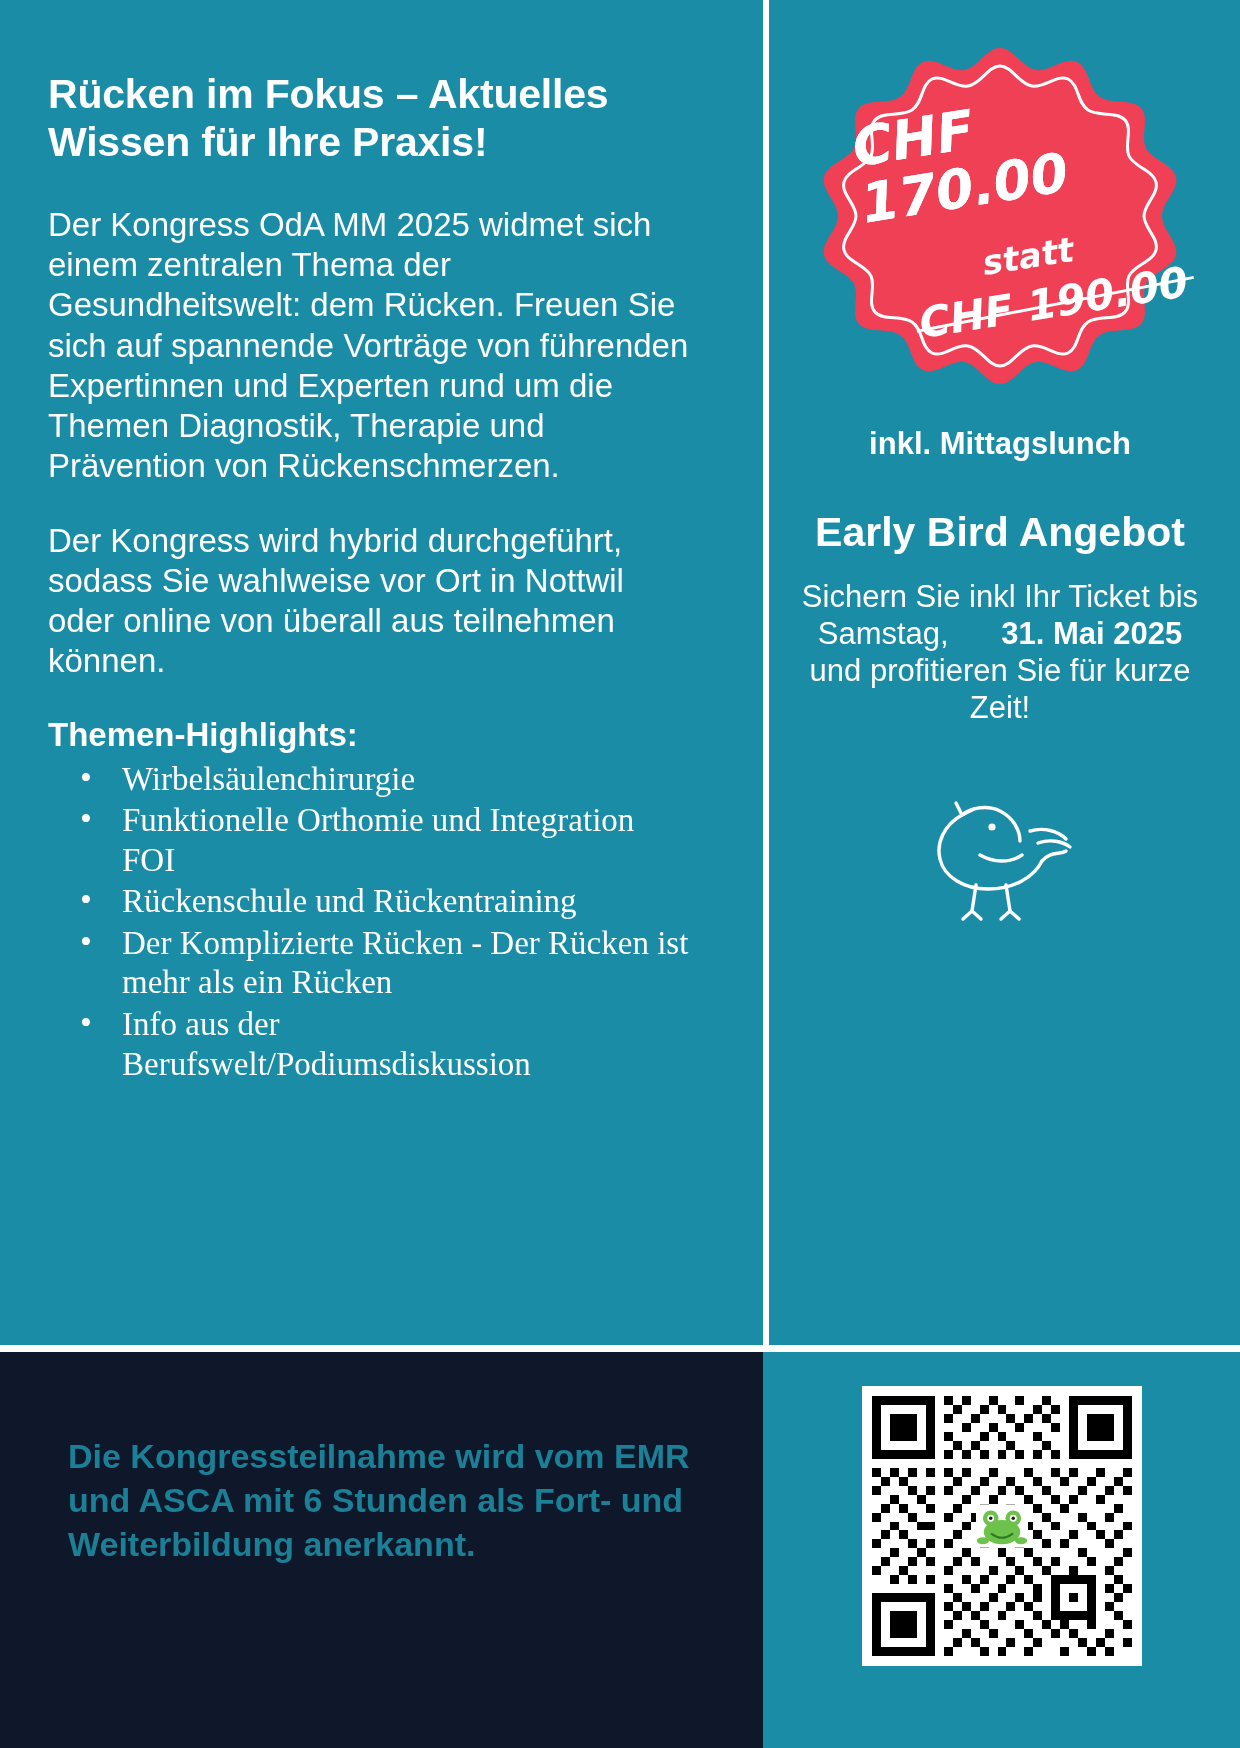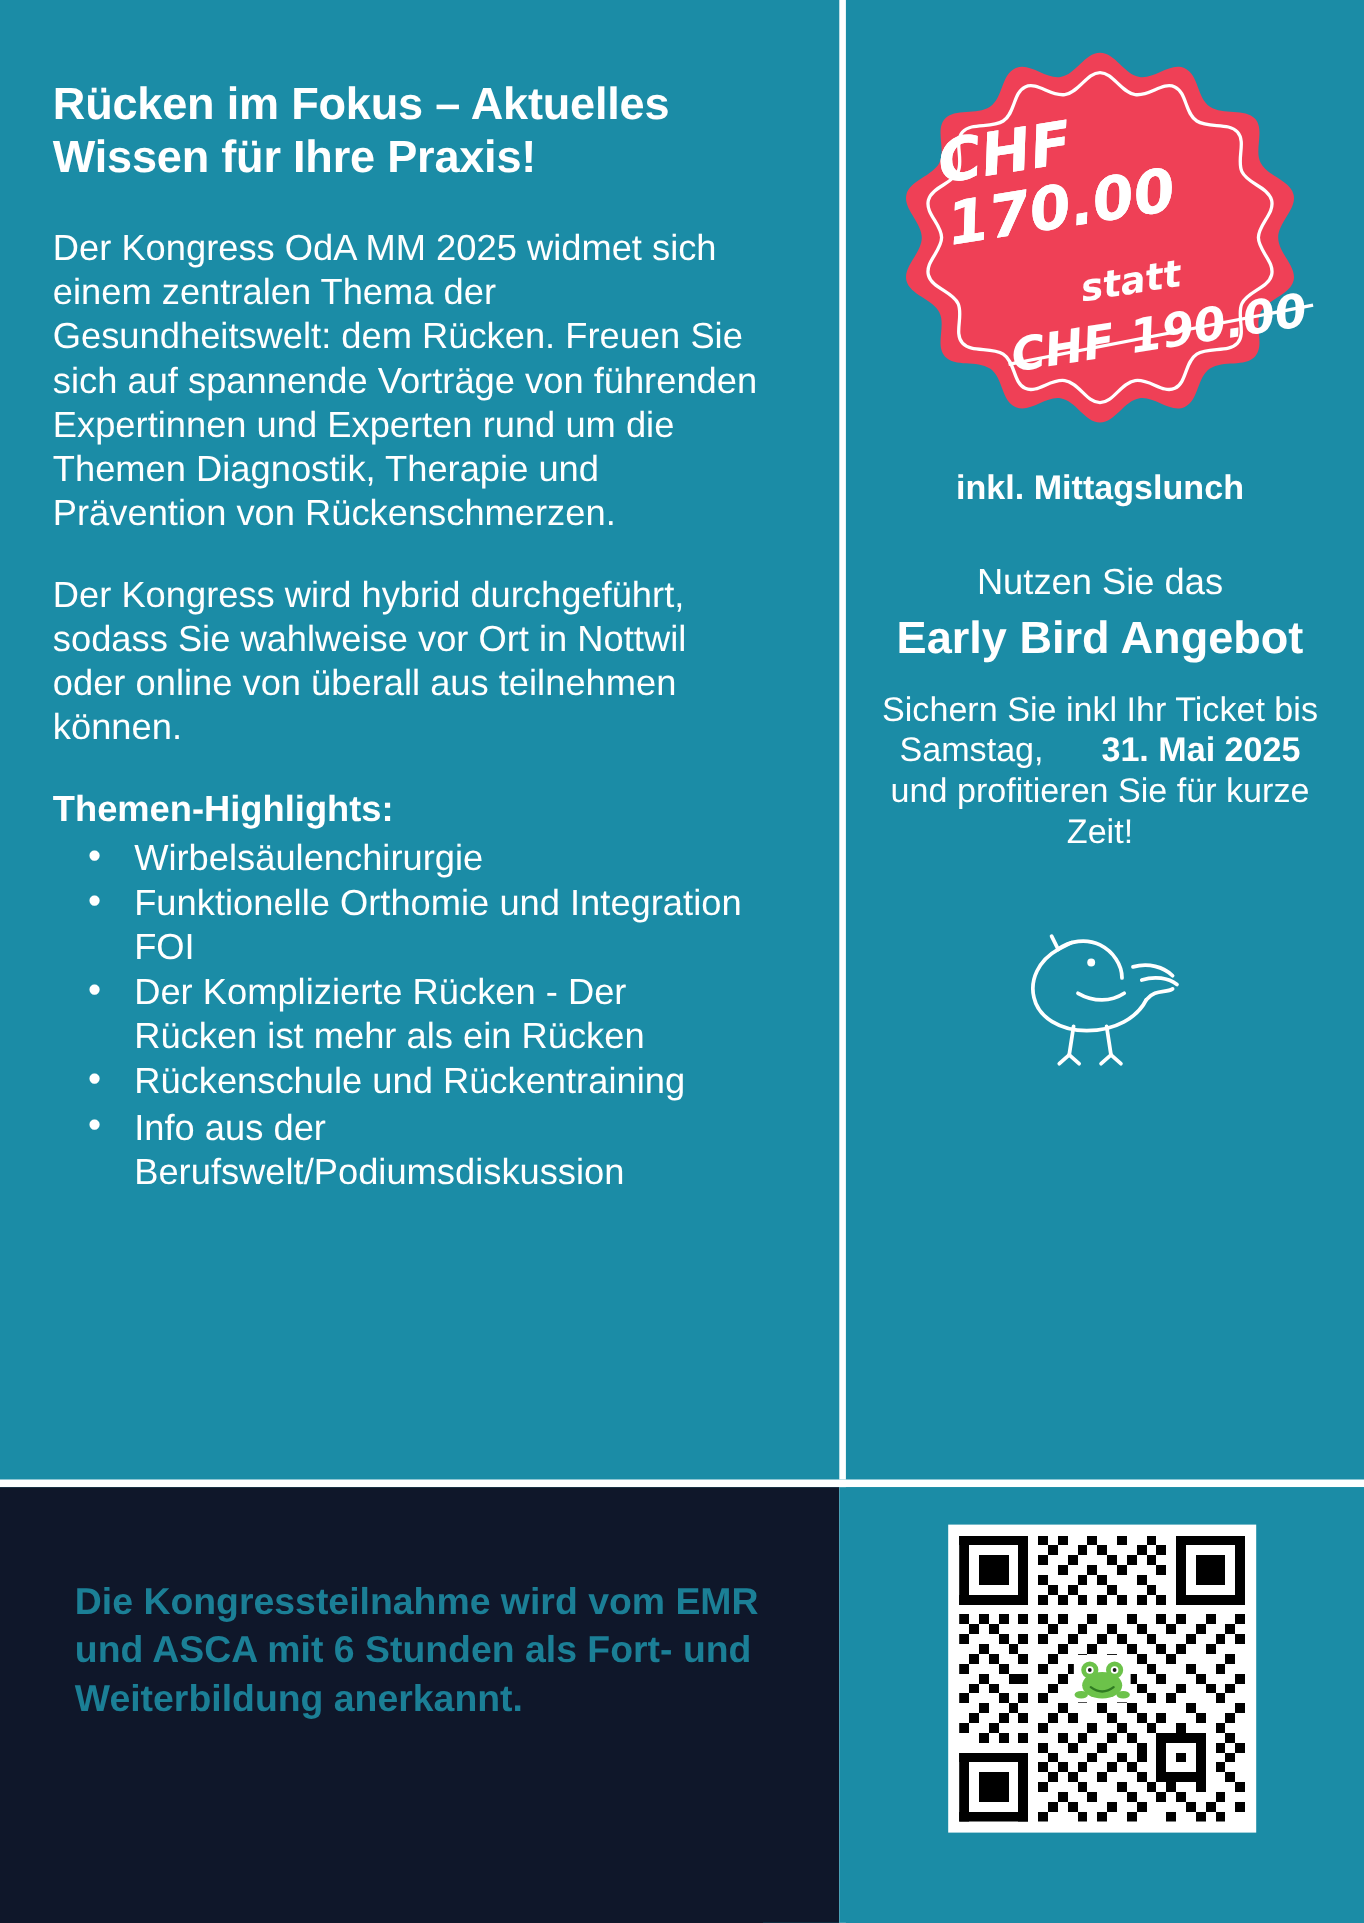--- a/index.html
+++ b/index.html
@@ -89,20 +89,21 @@
     margin: 0 0 6px 0;
   }
 
   ul.highlights {
     list-style: none;
     margin: 0;
     padding: 0 0 0 18px;
     font-size: 33px;
     line-height: 1.2;
     font-weight: 300;
+    font-family: Liberation Serif, serif;
   }
   ul.highlights li {
     position: relative;
     padding-left: 56px;
     margin-bottom: 2px;
   }
   ul.highlights li::before {
     content: "\2022";
     position: absolute;
     left: 14px;
@@ -295,22 +296,22 @@
       <h1 class="headline">Rücken im Fokus – Aktuelles Wissen für Ihre Praxis!</h1>
 
       <p class="body-text">Der Kongress OdA MM 2025 widmet sich einem zentralen Thema der Gesundheitswelt: dem Rücken. Freuen Sie sich auf spannende Vorträge von führenden Expertinnen und Experten rund um die Themen Diagnostik, Therapie und Prävention von Rückenschmerzen.</p>
 
       <p class="body-text">Der Kongress wird hybrid durchgeführt, sodass Sie wahlweise vor Ort in Nottwil oder online von überall aus teilnehmen können.</p>
 
       <div class="highlights-head">Themen-Highlights:</div>
       <ul class="highlights">
         <li>Wirbelsäulenchirurgie</li>
         <li>Funktionelle Orthomie und Integration FOI</li>
+        <li>Rückenschule und Rückentraining</li>
         <li>Der Komplizierte Rücken - Der Rücken ist mehr als ein Rücken</li>
-        <li>Rückenschule und Rückentraining</li>
         <li>Info aus der Berufswelt/Podiumsdiskussion</li>
       </ul>
     </div>
 
     <div class="divider-v"></div>
 
     <div class="right-col">
 
       <div class="badge-wrap">
         <svg width="400" height="380" viewBox="0 0 400 380" aria-hidden="true">
@@ -348,21 +349,20 @@
             <span>CHF</span><br>
             <span>170.00</span>
           </div>
           <div class="statt">statt</div>
           <div class="chf-old">CHF 190.00</div>
         </div>
       </div>
 
       <div class="lunch">inkl. Mittagslunch</div>
 
-      <div class="nutzen">Nutzen Sie das</div>
       <div class="early-bird">Early Bird Angebot</div>
 
       <p class="secure">
         <span>Sichern Sie inkl Ihr Ticket bis Samstag,</span>
         <b>31. Mai 2025</b>
         <span>und profitieren Sie für kurze Zeit!</span>
       </p>
 
       <div class="bird">
         <svg width="180" height="150" viewBox="0 0 180 150" fill="none" stroke="#ffffff" stroke-width="3.4" stroke-linecap="round" stroke-linejoin="round">

